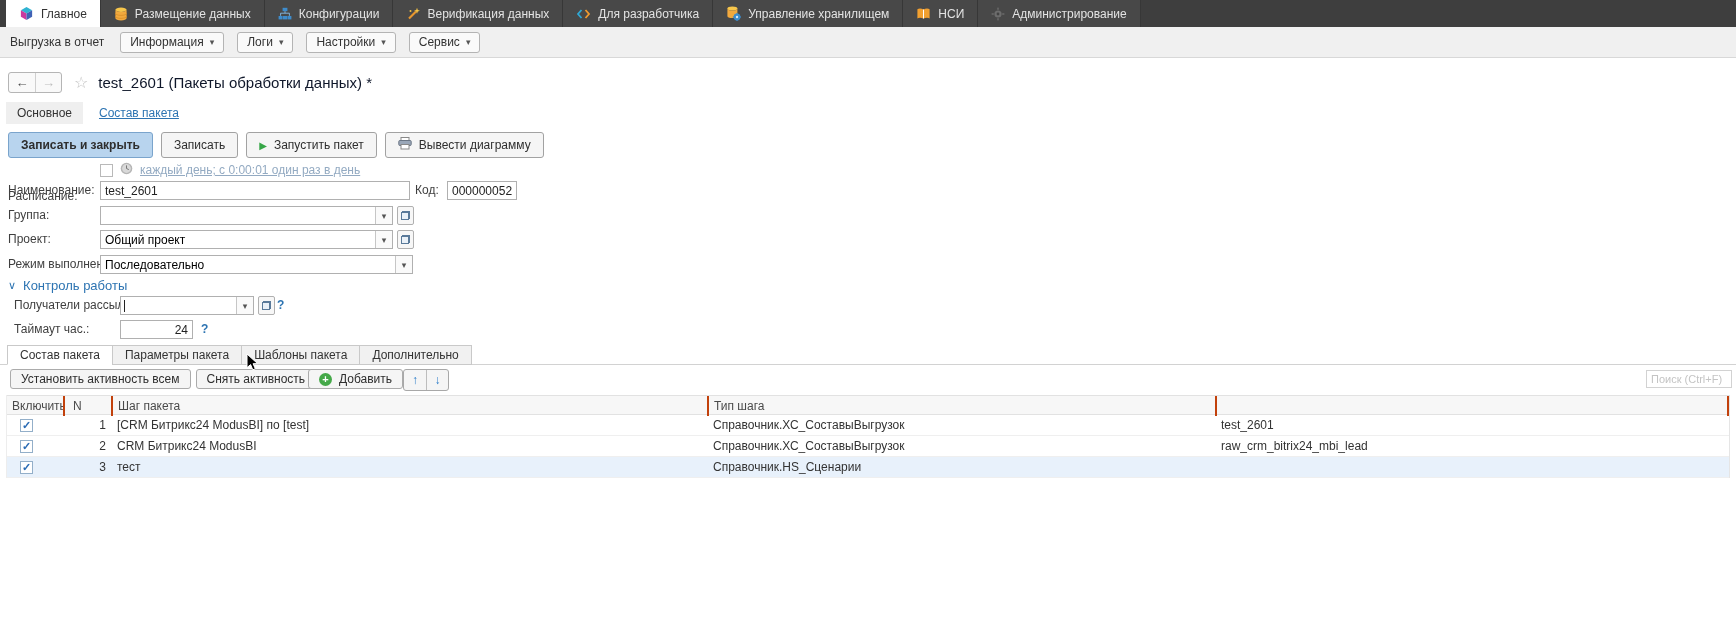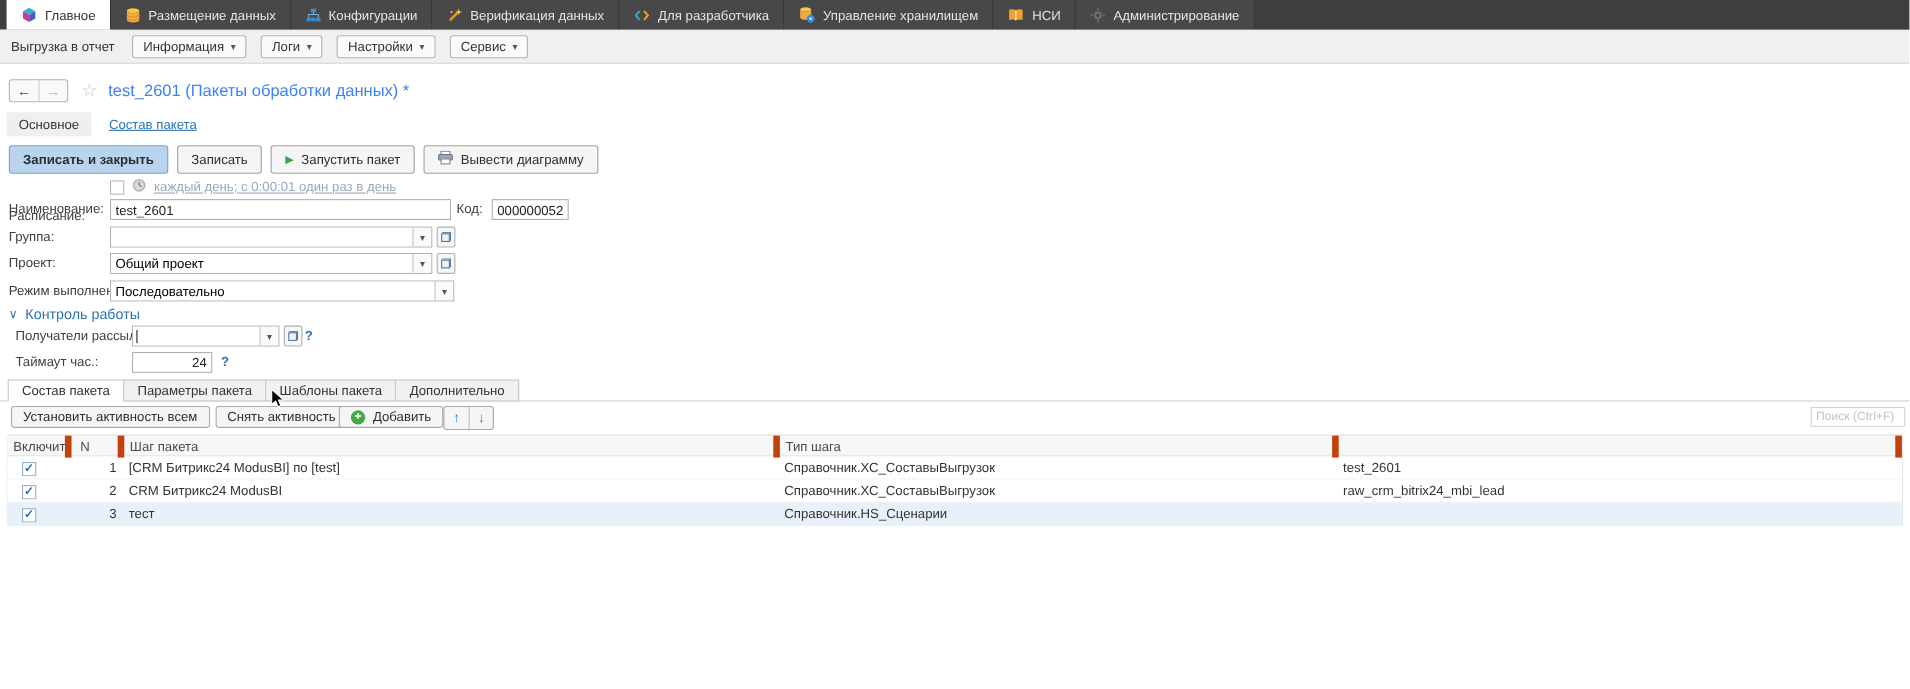--- a/index.html
+++ b/index.html
@@ -19,21 +19,21 @@
   .dd-btn { height: 21px; margin-right: 13px; padding: 0 9px; background: #fafafa; border: 1px solid #b4b4b4; border-radius: 3px; display: inline-flex; align-items: center; gap: 6px; color: #333; font-size: 12px; cursor: pointer; }
   .dd-btn .caret { font-size: 9px; color: #555; }
 
   
   .navrow { position: absolute; top: 72px; left: 8px; display: flex; align-items: center; }
   .nav-group { display: inline-flex; border: 1px solid #b5b5b5; border-radius: 3px; overflow: hidden; background: #f9f9f9; }
   .nav-btn { width: 26px; height: 19px; display: flex; align-items: center; justify-content: center; font-size: 13px; font-weight: bold; cursor: pointer; }
   .nav-btn.back { color: #4a4a4a; }
   .nav-btn.fwd { color: #bdbdbd; border-left: 1px solid #cfcfcf; }
   .fav-star { margin: 0 10px 0 12px; font-size: 16px; color: #c3c3c3; line-height: 16px; }
-  .page-title { font-size: 15px; color: #3b82f6; }
+  .page-title { font-size: 15px; color: #0f172a; }
 
   
   .ptabs { position: absolute; top: 102px; left: 6px; display: flex; align-items: center; gap: 16px; }
   .ptab-active { background: #efefef; padding: 4px 11px; color: #333; }
   .ptab-link { color: #2d74b2; text-decoration: underline; cursor: pointer; }
 
   
   .cmdbar { position: absolute; top: 132px; left: 8px; display: flex; gap: 8px; }
   .btn { height: 26px; padding: 0 12px; background: #f5f5f5; border: 1px solid #a2a2a2; border-radius: 3px; display: inline-flex; align-items: center; gap: 7px; font-size: 12px; color: #2e2e2e; cursor: pointer; white-space: nowrap; }
   .btn.primary { background: #b8d4ee; border-color: #7aa4cc; font-weight: bold; }
@@ -72,21 +72,21 @@
   .updown { position: absolute; left: 403px; display: inline-flex; border: 1px solid #a8a8a8; border-radius: 3px; overflow: hidden; background: #f5f5f5; }
   .ud { width: 22px; height: 20px; display: flex; align-items: center; justify-content: center; color: #2b7cc9; font-weight: bold; font-size: 12px; cursor: pointer; }
   .ud + .ud { border-left: 1px solid #bdbdbd; }
   .search-box { position: absolute; left: 1646px; top: 1px; width: 86px; height: 18px; border: 1px solid #d2d2d2; font-family: "Liberation Sans", sans-serif; font-size: 11px; padding: 0 4px; color: #555; outline: none; }
   .search-box::placeholder { color: #c4c4c4; }
 
   
   .steps-table { position: absolute; top: 395px; left: 6px; width: 1724px; border-left: 1px solid #ededed; border-right: 1px solid #e5e5e5; }
   .trow, .thead { display: grid; grid-template-columns: 58px 48px 596px 508px 1fr; align-items: center; }
   .thead { height: 20px; background: #f7f7f7; border-top: 1px solid #e2e2e2; border-bottom: 1px solid #e2e2e2; color: #4a4a4a; }
-  .thead .hcell { height: 20px; line-height: 20px; padding: 0 4px 0 5px; border-right: 6px solid #c2410c; overflow: hidden; white-space: nowrap; }
+  .thead .hcell { height: 20px; line-height: 20px; padding: 0 4px 0 5px; border-right: 2px solid #c2410c; overflow: hidden; white-space: nowrap; }
   .thead .hcell.hn { padding-left: 8px; }
   .trow { height: 21px; border-bottom: 1px solid #efefef; background: #fff; }
   .trow.sel { background: #e8f1fb; }
   .cell { padding: 0 4px; overflow: hidden; white-space: nowrap; }
   .cell.ncell { text-align: right; padding-right: 7px; color: #333; }
   .cell.cbcell { padding-left: 13px; }
   .row-cbx { width: 13px; height: 13px; border: 1px solid #93afc9; background: #fff; display: inline-flex; align-items: center; justify-content: center; color: #2b6cb5; font-size: 11px; font-weight: bold; line-height: 13px; }
 
   .mouse-cursor { position: absolute; left: 246px; top: 353px; z-index: 60; }
 </style>

